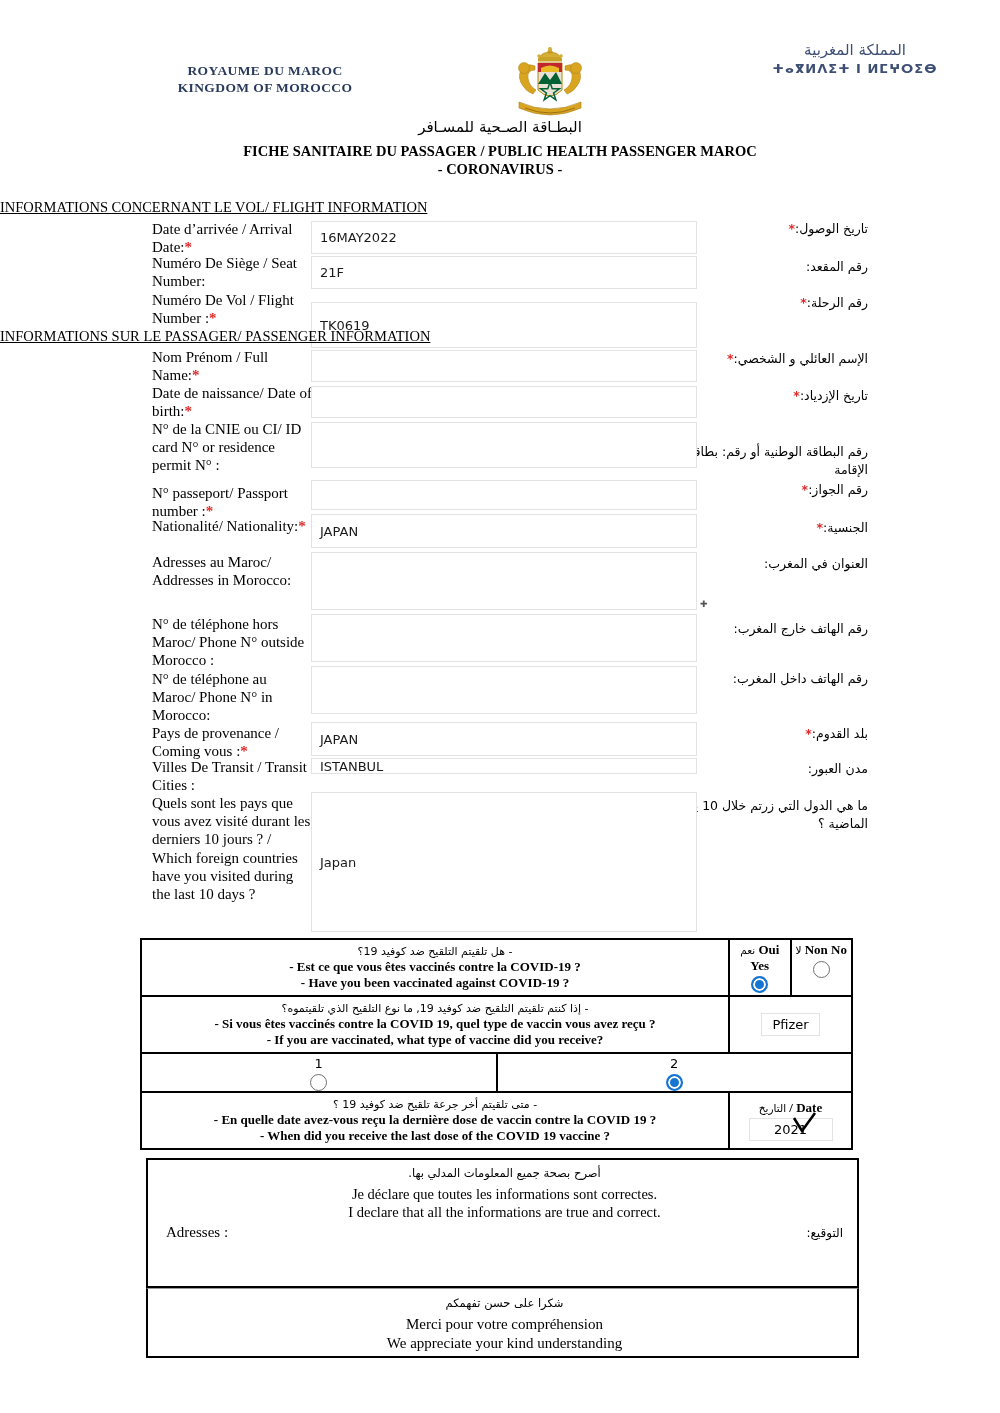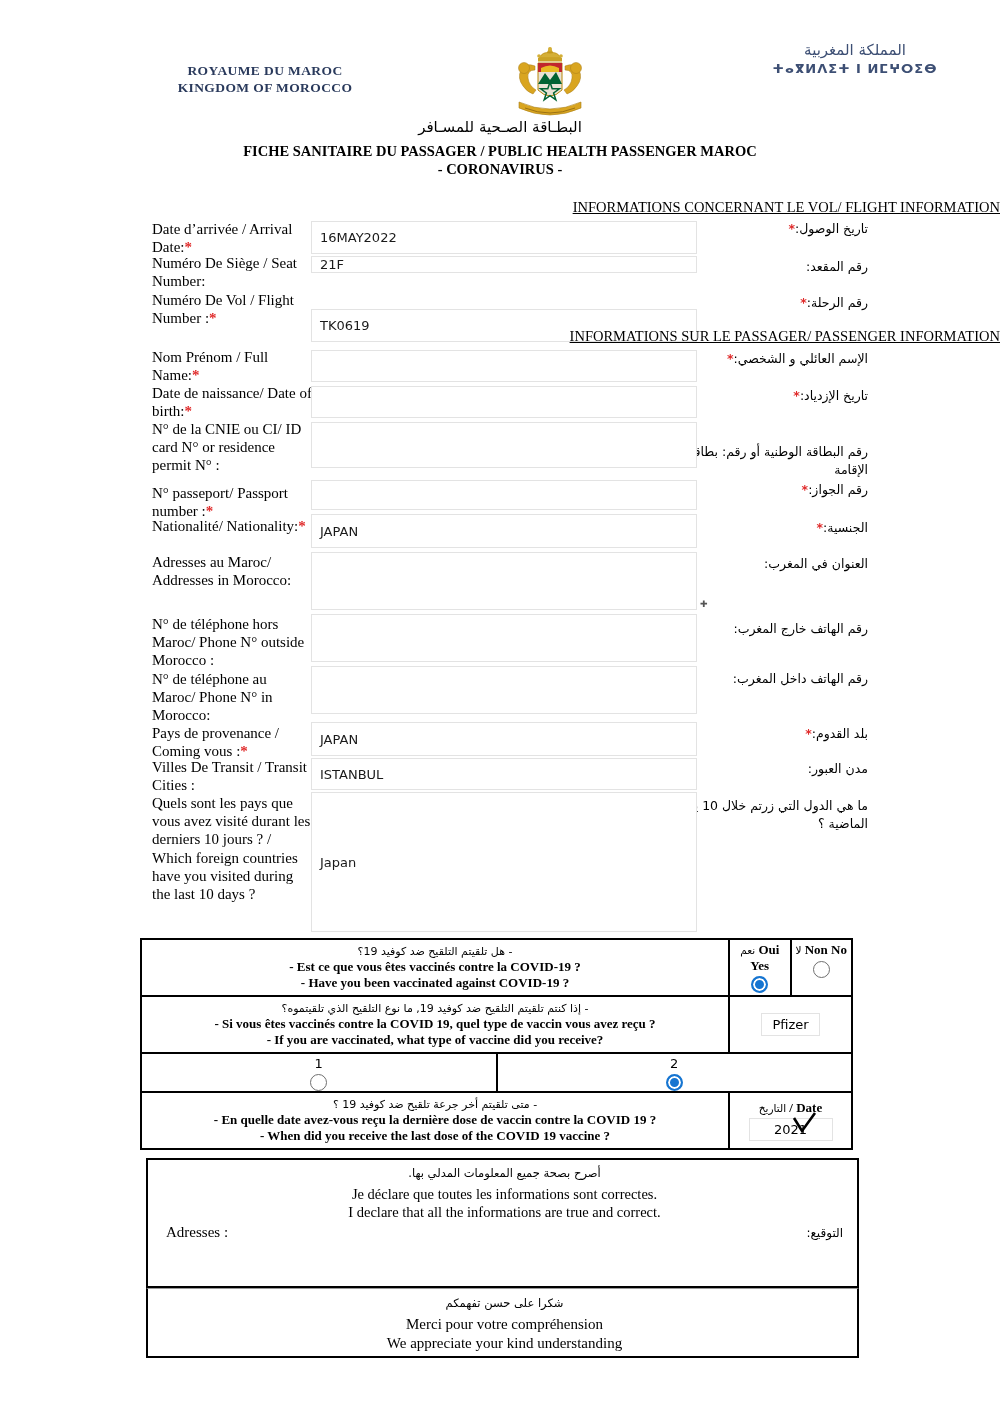--- a/index.html
+++ b/index.html
@@ -36,21 +36,21 @@
     position:absolute;left:0;top:118px;width:1000px;text-align:center;
     font-family:"DejaVu Sans",sans-serif;font-size:15px;direction:rtl;
   }
   .form-title{
     position:absolute;left:0;top:142px;width:1000px;text-align:center;
     font-weight:bold;font-size:14.5px;line-height:18px;
   }
 
   
   .sect{
-    position:absolute;width:1000px;text-align:right;
+    position:absolute;width:1000px;text-align:left;
     font-size:14.5px;
   }
   .sect span{text-decoration:underline;}
 
   
   .lab{
     position:absolute;left:152px;width:160px;
     font-size:15px;line-height:18.2px;
   }
   .ar-lab{
@@ -211,24 +211,24 @@
   <div class="sect" style="top:199px">
     <span>INFORMATIONS CONCERNANT LE VOL/ FLIGHT INFORMATION</span>
   </div>
 
   <div id="flight-rows">
       <div class="lab" style="top: 220px;"><span>Date d’arrivée / Arrival Date:</span><span class="req">*</span></div>
       <div class="ar-lab" style="top: 220px;"><span>تاريخ الوصول:</span><span class="req">*</span></div>
       <div class="fld" style="top: 221px; height: 33px;">16MAY2022</div>
       <div class="lab" style="top: 254px;"><span>Numéro De Siège / Seat Number:</span></div>
       <div class="ar-lab" style="top: 258px;"><span>رقم المقعد:</span></div>
-      <div class="fld" style="top: 256px; height: 17px;">21F</div>
+      <div class="fld" style="top: 256px; height: 33px;">21F</div>
       <div class="lab" style="top: 291px;"><span>Numéro De Vol / Flight Number :</span><span class="req">*</span></div>
       <div class="ar-lab" style="top: 294px;"><span>رقم الرحلة:</span><span class="req">*</span></div>
-      <div class="fld" style="top: 309px; height: 33px;">TK0619</div>
+      <div class="fld" style="top: 302px; height: 46px;">TK0619</div>
     </div>
 
   <div class="sect" style="top:328px">
     <span>INFORMATIONS SUR LE PASSAGER/ PASSENGER INFORMATION</span>
   </div>
 
   <div id="passenger-rows">
       <div class="lab" style="top: 348px;"><span>Nom Prénom / Full Name:</span><span class="req">*</span></div>
       <div class="ar-lab" style="top: 350px;"><span>الإسم العائلي و الشخصي:</span><span class="req">*</span></div>
       <div class="fld" style="top: 350px; height: 32px;"></div>
@@ -251,21 +251,21 @@
       <div class="ar-lab" style="top: 620px;"><span>رقم الهاتف خارج المغرب:</span></div>
       <div class="fld top" style="top: 614px; height: 48px;"></div>
       <div class="lab" style="top: 670px;"><span>N° de téléphone au Maroc/ Phone N° in Morocco:</span></div>
       <div class="ar-lab" style="top: 670px;"><span>رقم الهاتف داخل المغرب:</span></div>
       <div class="fld top" style="top: 666px; height: 48px;"></div>
       <div class="lab" style="top: 724px;"><span>Pays de provenance / Coming vous :</span><span class="req">*</span></div>
       <div class="ar-lab" style="top: 725px;"><span>بلد القدوم:</span><span class="req">*</span></div>
       <div class="fld" style="top: 722px; height: 34px;">JAPAN</div>
       <div class="lab" style="top: 758px;"><span>Villes De Transit / Transit Cities :</span></div>
       <div class="ar-lab" style="top: 760px;"><span>مدن العبور:</span></div>
-      <div class="fld" style="top: 758px; height: 32px;">ISTANBUL</div>
+      <div class="fld" style="top: 758px; height: 16px;">ISTANBUL</div>
       <div class="lab" style="top: 794px;"><span>Quels sont les pays que vous avez visité durant les derniers 10 jours ? / Which foreign countries have you visited during the last 10 days ?</span></div>
       <div class="ar-lab" style="top: 797px;"><span>ما هي الدول التي زرتم خلال 10 يوما الماضية ؟</span></div>
       <div class="fld top" style="top: 792px; height: 140px; align-items: center; padding-top: 0px;">Japan</div>
     </div>
 
   <div class="resize-mark">✚</div>
 
   <div class="vtab">
 
     <div class="vrow">

